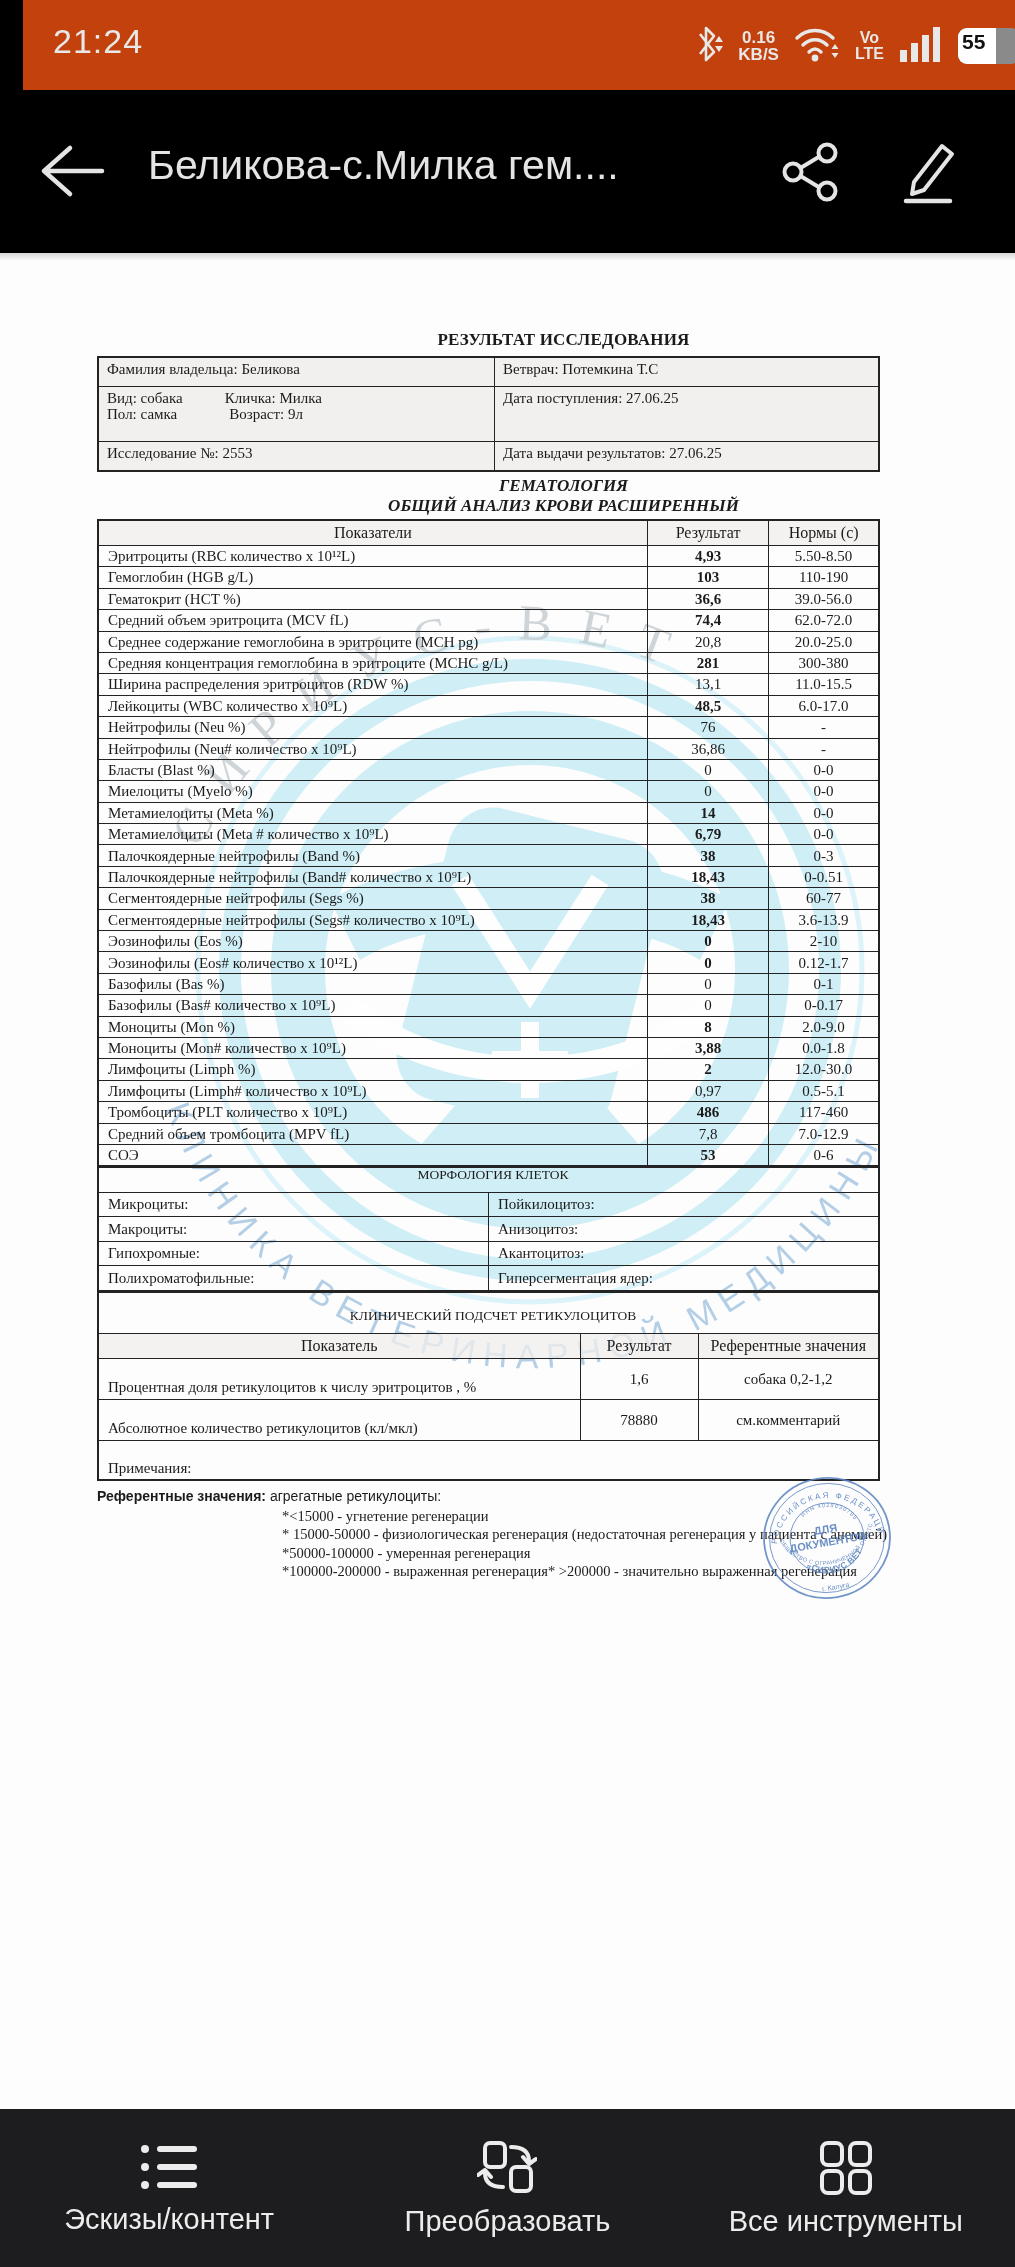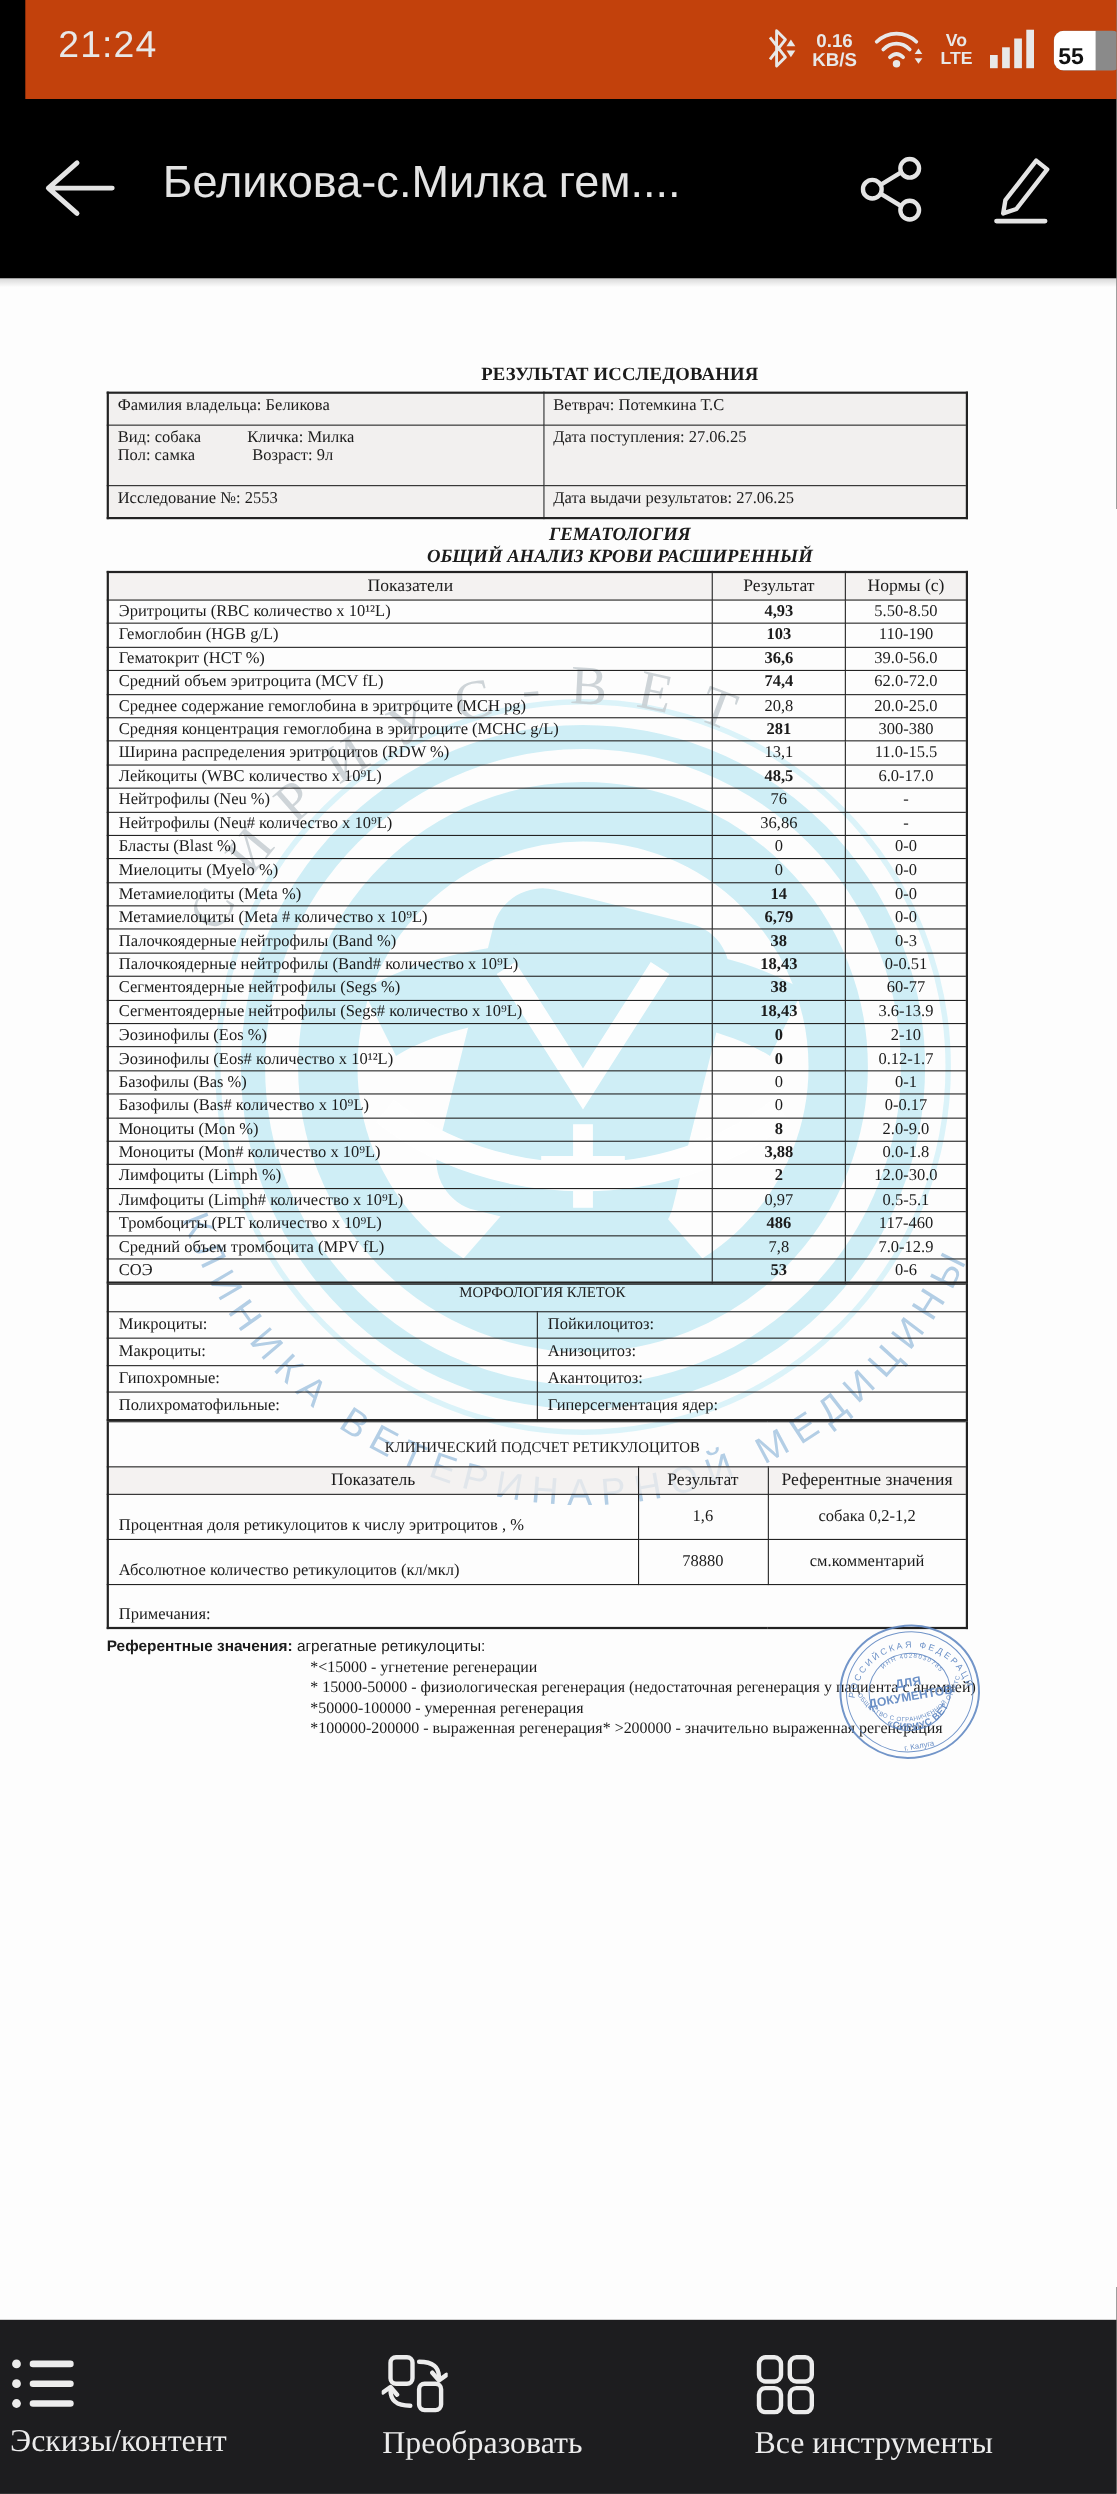--- a/index.html
+++ b/index.html
@@ -9,21 +9,21 @@
   }
   
   .status-bar{position:absolute;left:0;top:0;width:1015px;height:90px;background:#c2410c;color:#e8e8e8;margin-left:23px;}
   .status-time{position:absolute;left:30px;top:22px;font-size:34px;letter-spacing:1px;}
   .status-right{position:absolute;right:18px;top:14px;height:64px;display:flex;align-items:center;gap:14px;}
   .kbs,.volte{display:flex;flex-direction:column;align-items:center;line-height:1;color:#e8e8e8;}
   .kbs span{font-size:17px;font-weight:bold;text-align:center;}
   .volte span{font-size:16px;font-weight:bold;}
   .batt{position:relative;width:62px;height:36px;border-radius:9px;background:#8a8a8a;overflow:hidden;}
   .batt .fill{position:absolute;left:0;top:0;bottom:0;width:38px;background:#fff;}
-  .batt .pct{position:absolute;left:4px;top:12px;font-size:21px;font-weight:bold;color:#111;z-index:2;}
+  .batt .pct{position:absolute;left:4px;top:2px;font-size:21px;font-weight:bold;color:#111;z-index:2;}
   
   .app-bar{position:absolute;left:0;top:90px;width:1015px;height:163px;background:#000;color:#e4e4e4;}
   .back-btn{position:absolute;left:36px;top:48px;width:76px;height:66px;}
   .app-title{position:absolute;left:148px;top:52px;width:600px;font-size:41px;font-weight:500;color:#e4e4e4;
     white-space:nowrap;overflow:hidden;}
   .share-btn{position:absolute;left:782px;top:52px;width:58px;height:60px;}
   .edit-btn{position:absolute;left:898px;top:48px;width:60px;height:66px;}
   
   .document{position:absolute;left:0;top:253px;width:1015px;height:1856px;background:#fdfdfd;}
   .document .topshadow{position:absolute;left:0;top:0;width:100%;height:8px;
@@ -60,21 +60,21 @@
   .notes-row td{height:22px;}
   
   .footnotes{margin-top:7px;font-family:"Liberation Sans",sans-serif;font-size:14px;color:#1b1b1b;}
   .footnotes .lead b{font-weight:bold;}
   .foot-lines{margin:3px 0 0 185px;font-family:"Liberation Serif",serif;font-size:14.5px;line-height:18.5px;}
   .lab-line{margin:26px 0 0 10px;font-size:15.5px;font-family:"Liberation Serif",serif;}
   .stamp{position:absolute;left:752px;top:1207px;z-index:2;}
   
   .toolbar{position:absolute;left:0;top:2109px;width:1015px;height:158px;background:#1d1d1f;
     display:flex;justify-content:space-around;align-items:center;}
-  .tool-item{display:flex;flex-direction:column;align-items:flex-start;gap:10px;width:320px;cursor:pointer;font-family:Liberation Serif, serif;}
+  .tool-item{display:flex;flex-direction:column;align-items:center;gap:10px;width:320px;cursor:pointer;}
   .tool-item svg{display:block;}
   .tool-label{color:#ececec;font-size:29px;}
 </style>
 </head>
 <body>
 
 <div class="status-bar">
   <div class="status-time">21:24</div>
   <div class="status-right">
     <span>

